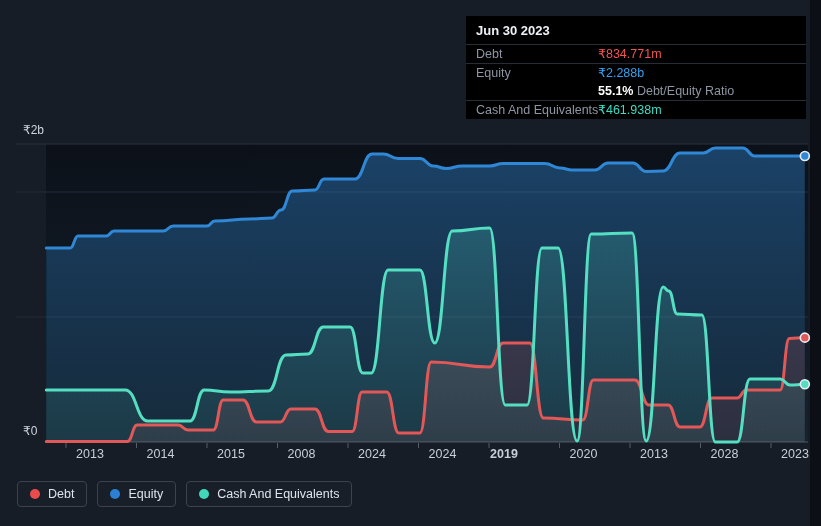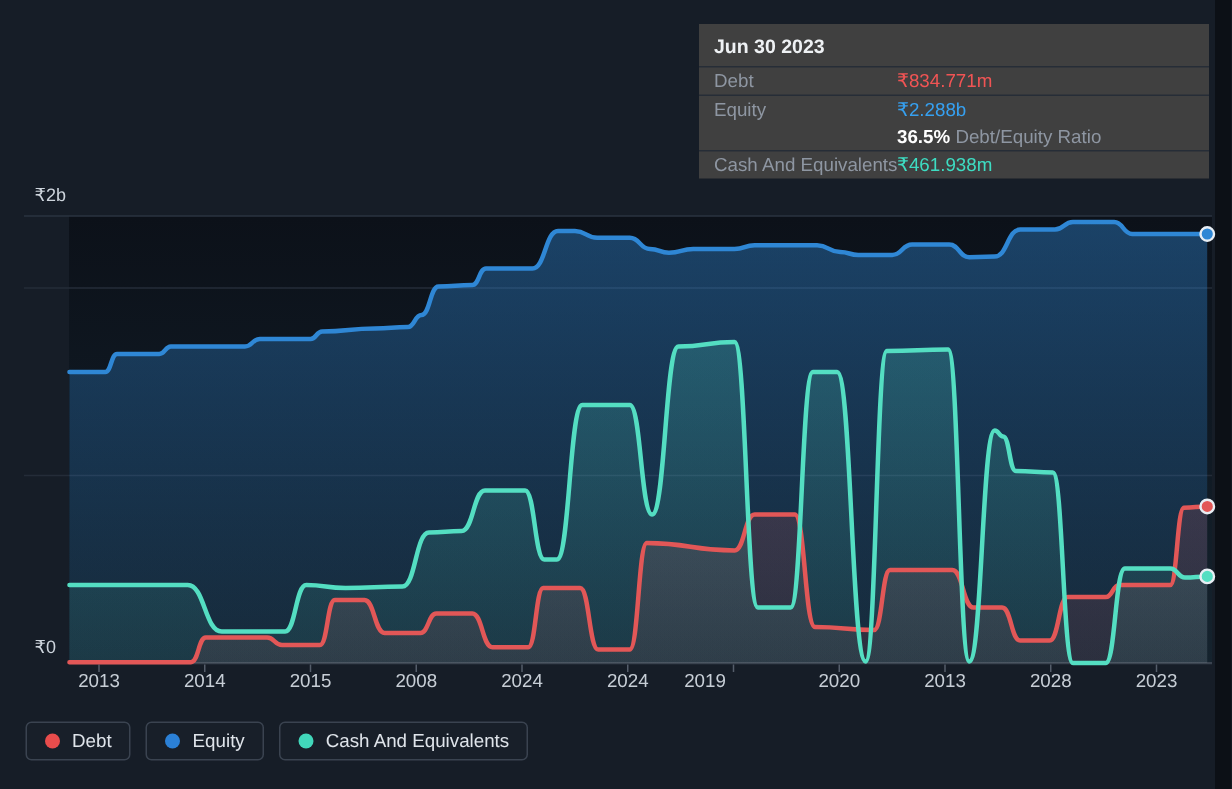--- a/index.html
+++ b/index.html
@@ -5,23 +5,23 @@
   html,body{margin:0;padding:0;background:#161d27;width:821px;height:526px;overflow:hidden;
     font-family:"Liberation Sans","DejaVu Sans",sans-serif;-webkit-font-smoothing:antialiased;}
   #stage{position:relative;width:821px;height:526px;background:#161d27;}
   #plot-bg{position:absolute;left:46px;top:144px;width:762px;height:298px;
     background:linear-gradient(180deg,#0c1119 0%,#101a24 55%,#15232e 100%);}
   #right-strip{position:absolute;left:810px;top:0;width:11px;height:526px;background:#0c1016;}
   #chart-svg{position:absolute;left:0;top:0;}
   .axis-label{position:absolute;color:#cdd4dc;font-size:12px;line-height:13px;}
   #y-label-top{left:23px;top:124px;}
   #y-label-zero{left:23px;top:425px;}
-  .year-label{position:absolute;top:447px;transform:translateX(-50%);color:#c7ced6;font-size:12.5px;}
+  .year-label{position:absolute;top:447px;transform:translateX(-50%);color:#c7ced6;font-size:12.5px;margin-left:24px;}
   
-  #tooltip{position:absolute;left:466px;top:16px;width:340px;background:#404040;color:#8e96a2;
+  #tooltip{position:absolute;left:466px;top:16px;width:340px;background:#000000;color:#8e96a2;
     font-size:12.5px;box-sizing:border-box;}
   #tooltip .tt-title{color:#eef1f4;font-weight:bold;font-size:13px;padding:7px 0 6px 10px;
     border-bottom:1px solid #262d37;}
   .tt-row{position:relative;height:18px;line-height:18px;padding-left:10px;}
   .tt-row.sep{border-bottom:1px solid #262d37;}
   .tt-val{position:absolute;left:132px;top:0;}
   #tt-ratio-pct{color:#ffffff;font-weight:bold;}
   
   #legend{position:absolute;left:17px;top:481px;display:flex;gap:10px;}
   .legend-item{display:flex;align-items:center;gap:8px;border:1px solid #3a4350;border-radius:4px;
@@ -79,39 +79,39 @@
   <div class="axis-label" id="y-label-top">₹2b</div>
   <div class="axis-label" id="y-label-zero">₹0</div>
 
   <div id="x-axis-labels">
       <div class="year-label" style="left: 66px;">2013</div>
       <div class="year-label" style="left: 136.5px; text-align: right;">2014</div>
       <div class="year-label" style="left: 207px;">2015</div>
       <div class="year-label" style="left: 277.5px;">2008</div>
       <div class="year-label" style="left: 348px;">2024</div>
       <div class="year-label" style="left: 418.5px;">2024</div>
-      <div class="year-label" style="left: 470px;">2019</div>
+      <div class="year-label" style="left: 480px; font-weight: bold;">2019</div>
       <div class="year-label" style="left: 559.5px;">2020</div>
       <div class="year-label" style="left: 630px;">2013</div>
       <div class="year-label" style="left: 700.5px;">2028</div>
       <div class="year-label" style="left: 771px;">2023</div>
     </div>
 
   <div id="tooltip">
     <div class="tt-title">Jun 30 2023</div>
     <div class="tt-row sep">
       <span>Debt</span>
       <span class="tt-val" id="tt-debt-val" style="color: rgb(240, 84, 84);">₹834.771m</span>
     </div>
     <div class="tt-row">
       <span>Equity</span>
       <span class="tt-val" id="tt-equity-val" style="color: rgb(54, 160, 240); text-align: center;">₹2.288b</span>
     </div>
     <div class="tt-row sep">
-      <span class="tt-val"><span id="tt-ratio-pct">36.5%</span> <span>Debt/Equity Ratio</span></span>
+      <span class="tt-val"><span id="tt-ratio-pct">55.1%</span> <span>Debt/Equity Ratio</span></span>
     </div>
     <div class="tt-row">
       <span>Cash And Equivalents</span>
       <span class="tt-val" id="tt-cash-val" style="color: rgb(61, 220, 194);">₹461.938m</span>
     </div>
   </div>
 
   <div id="legend">
     <div class="legend-item">
       <span class="legend-dot" style="background: rgb(232, 76, 76);"></span>

